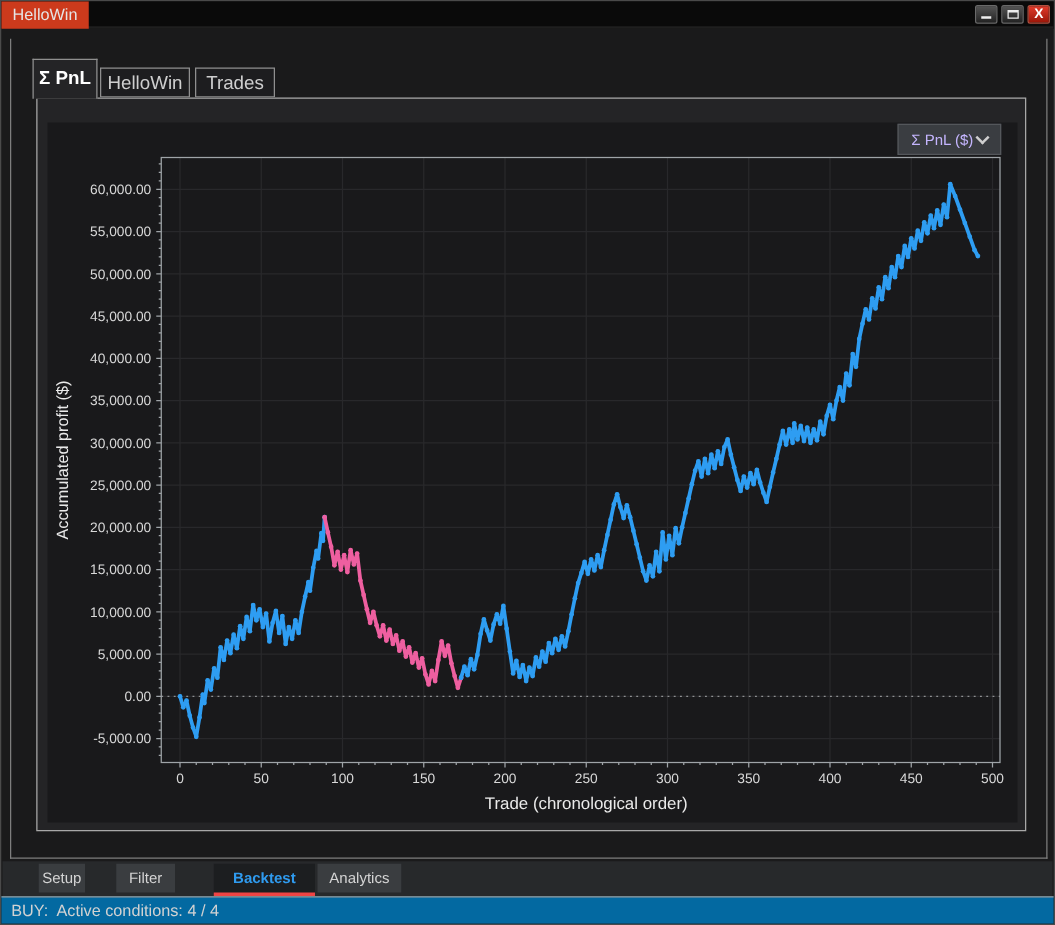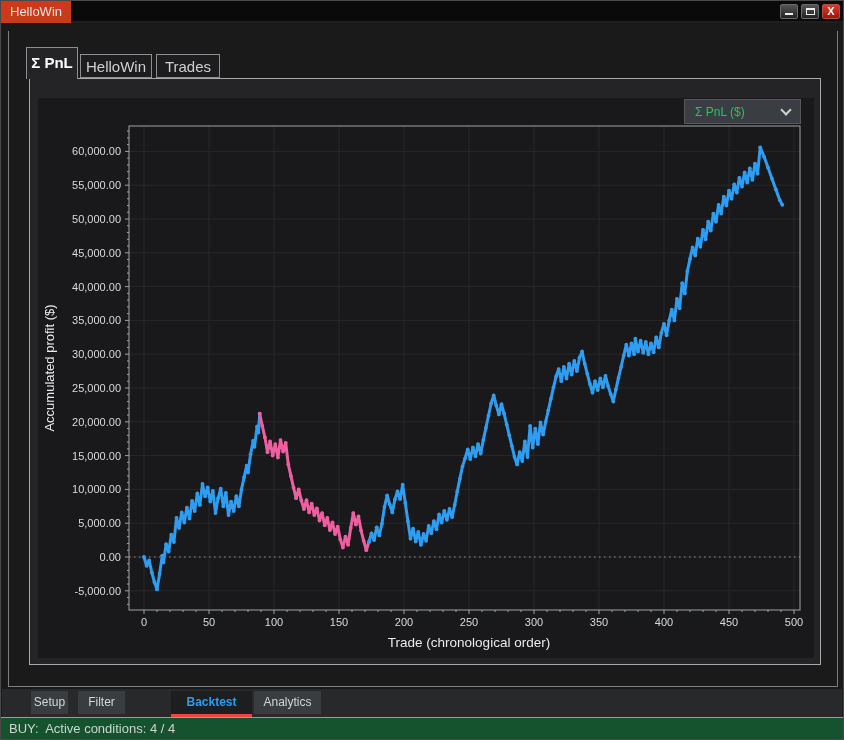--- a/index.html
+++ b/index.html
@@ -21,31 +21,31 @@
 
   
   .tab { position:absolute; font-size:15px; color:#cfcfcf; text-align:center; background:#1d1d1f; border:1px solid #8f8f8f; z-index:3; }
   .tab-active { left:25px; top:46px; width:52px; height:32px; line-height:30px; background:#242426; border-bottom:none; font-weight:bold; color:#fff; z-index:5; }
   .tab-summary { left:79px; top:53px; width:72px; height:24px; line-height:23px; }
   .tab-trades  { left:155px; top:53px; width:64px; height:24px; line-height:23px; }
   .tab-page { position:absolute; left:28px; top:77px; width:792px; height:587px; background:#242426; border:1px solid #a8a8a8; z-index:2; }
 
   
   .chart-widget { position:absolute; left:8px; top:19px; width:776px; height:560px; background:#19191b; }
-  .series-select { position:absolute; top:1px; right:13px; width:117px; height:25px; background:#3a3d41; border:1px solid #54575b;
-                   display:flex; align-items:center; justify-content:space-between; padding:0 10px; color:#22c55e; font-size:12px; cursor:default; }
+  .series-select { position:absolute; top:1px; right:13px; width:83px; height:25px; background:#3a3d41; border:1px solid #54575b;
+                   display:flex; align-items:center; justify-content:space-between; padding:0 10px; color:#c4b5fd; font-size:12px; cursor:default; }
   .chev { width:8px; height:8px; border-left:2px solid #cfcfcf; border-bottom:2px solid #cfcfcf; transform:rotate(-45deg); margin-top:-4px; }
 
   
   .bottom-bar { position:absolute; left:1px; right:1px; top:688px; height:29px; background:#27292b; }
   .bbtn { position:absolute; top:2px; height:23px; background:#3a3d40; color:#d4d4d4; font-size:12px; text-align:center; line-height:23px; }
   .bbtn-active { background:#1c1e20; color:#2f9bef; font-weight:bold; border-bottom:3px solid #ef4444; height:26px; }
 
   
-  .status-bar { position:absolute; left:0; right:0; bottom:0; height:22px; background:#14532d; border-top:1px solid #9b9b9b; }
+  .status-bar { position:absolute; left:0; right:0; bottom:0; height:22px; background:#0369a1; border-top:1px solid #9b9b9b; }
   .status-text { color:#d2d2d2; font-size:13px; line-height:21px; padding-left:8px; white-space:pre; }
 
   svg text { font-family:"Liberation Sans", sans-serif; }
 </style>
 </head>
 <body>
 
 <div class="window">
 
   <div class="titlebar">
@@ -503,21 +503,21 @@
         </svg>
       <div class="series-select">
         <span>Σ PnL ($)</span>
         <span class="chev"></span>
       </div>
     </div>
   </div>
 
   <div class="bottom-bar">
     <div class="bbtn" style="left:29px; width:37px;">Setup</div>
-    <div class="bbtn" style="left:76px; width:47px;">Filter</div>
+    <div class="bbtn" style="left:91px; width:47px;">Filter</div>
     <div class="bbtn bbtn-active" style="left:169px; width:81px;">Backtest</div>
     <div class="bbtn" style="left:252px; width:67px;">Analytics</div>
   </div>
 
   <div class="status-bar">
     <div class="status-text">BUY:  Active conditions: 4 / 4</div>
   </div>
 
 </div>
 

